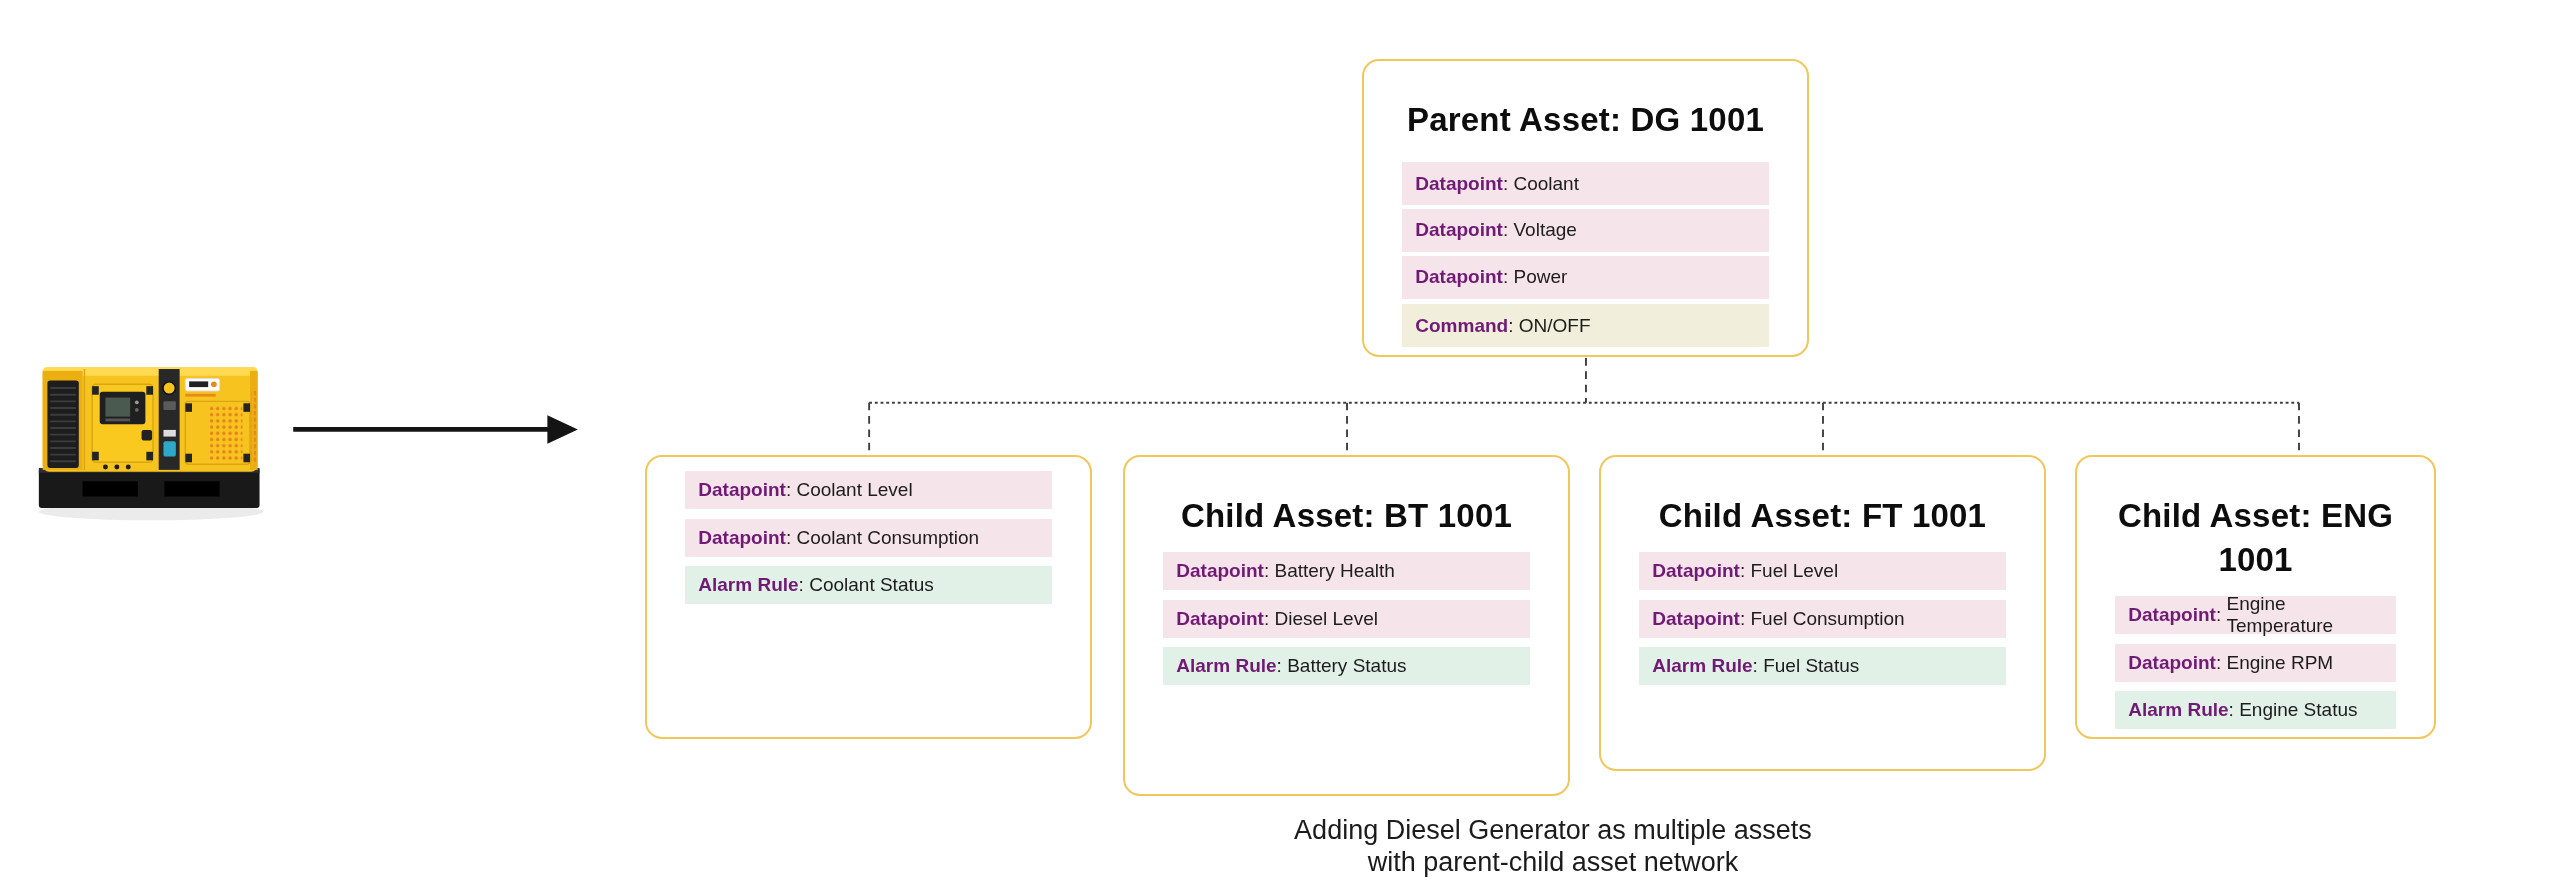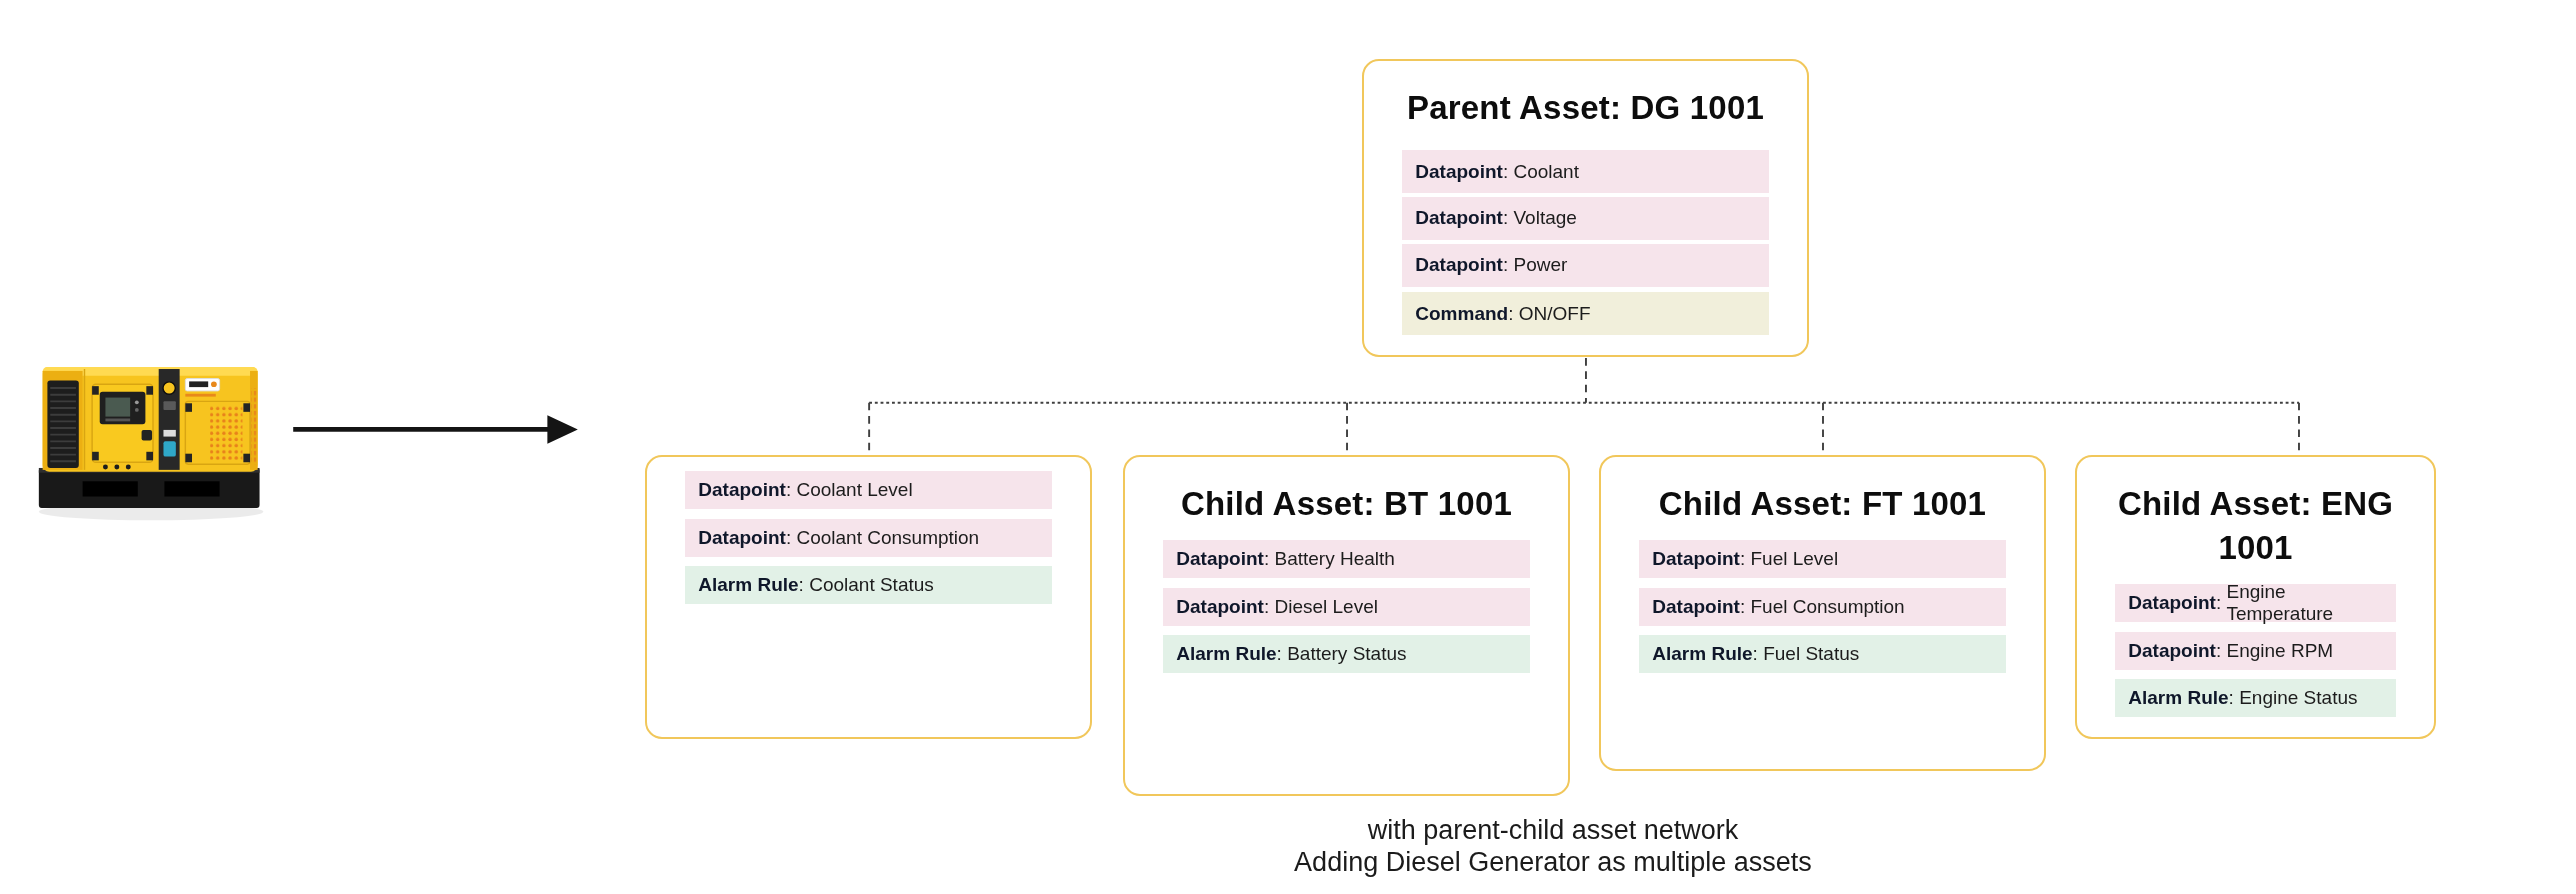--- a/index.html
+++ b/index.html
@@ -15,30 +15,30 @@
     border:2.9px solid #F1C75B; border-radius:17px;
   }
   .asset-box.parent { left:1362px; top:59px;  width:447px; height:298px; }
   .asset-box.child-0 { left:645px;  top:455px; width:447px; height:284px; }
   .asset-box.child-1 { left:1123px; top:455px; width:447px; height:341px; }
   .asset-box.child-2 { left:1599px; top:455px; width:447px; height:316px; }
   .asset-box.child-3 { left:2075px; top:455px; width:361px; height:284px; }
 
   .asset-title {
     text-align:center; font-weight:bold; font-size:33px; line-height:44px;
-    padding-top:25px; color:#0d0d0d; letter-spacing:0.2px;
+    padding-top:37px; color:#0d0d0d; letter-spacing:0.2px;
   }
   .rows { margin:0 38px; }
   .parent .rows { margin-top:20px; }
   .child  .rows { margin-top:14.3px; }
 
   .row { display:flex; align-items:center; font-size:19px; padding:0 13.3px; color:#1c1c1c; }
   .parent .row { height:43px; margin-bottom:3.8px; }
   .child  .row { height:38px; margin-bottom:9.5px; }
-  .row .lbl { font-weight:bold; color:#0f172a; }
+  .row .lbl { font-weight:bold; color:#701a75; }
   .row .sep { white-space:pre; }
   .row.datapoint { background:#F6E4EB; }
   .row.command  { background:#F1EFDB; margin-top:5.7px; }
   .row.alarm    { background:#E2F1E7; }
 
   .caption {
     position:absolute; left:982px; top:814px; width:1142px;
     text-align:center; font-size:27px; line-height:32px; color:#1b1b1b;
   }
 </style>
@@ -242,18 +242,18 @@
       </div>
       <div class="row alarm">
         <span class="lbl">Alarm Rule</span>
           <span class="sep">: </span>
           <span class="val">Engine Status</span>
       </div>
     </div>
   </div>
 
   <div class="caption">
+    <div>Adding Diesel Generator as multiple assets</div>
     <div>with parent-child asset network</div>
-    <div>Adding Diesel Generator as multiple assets</div>
   </div>
 
 </div>
 
 
 </body></html>

